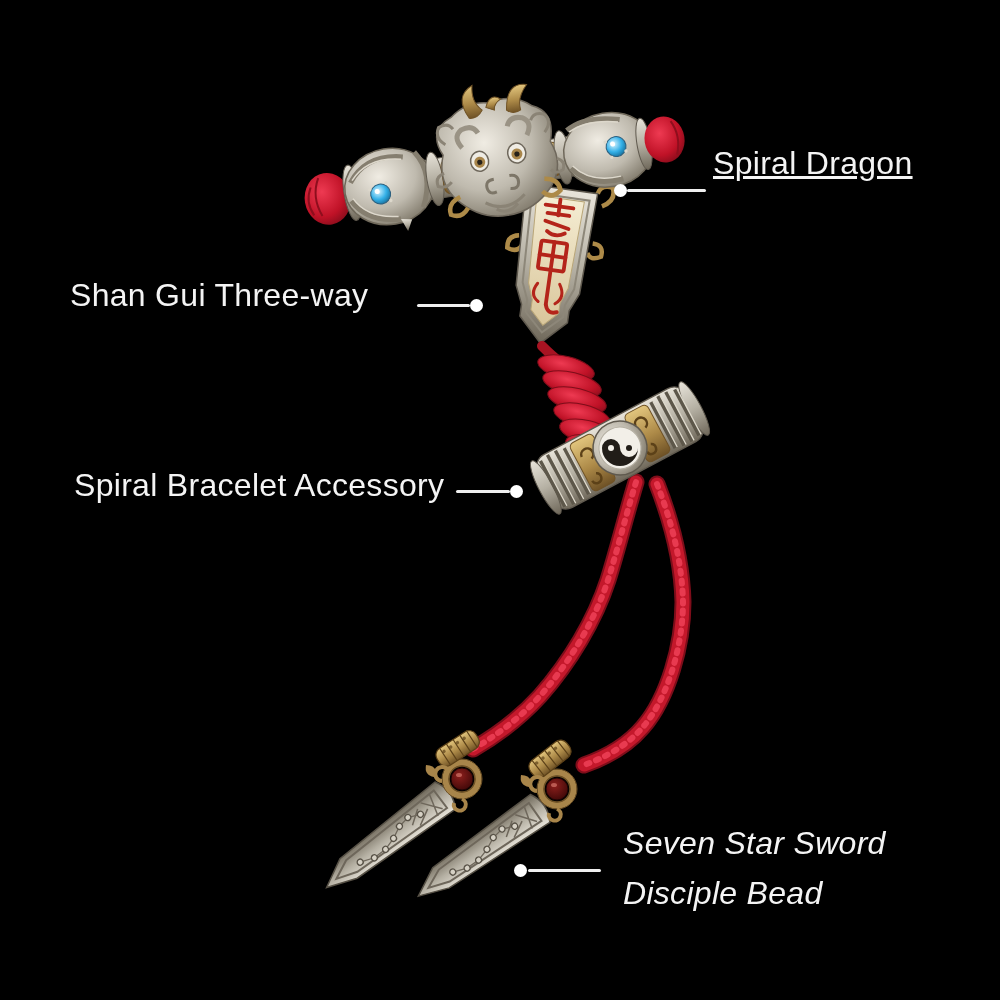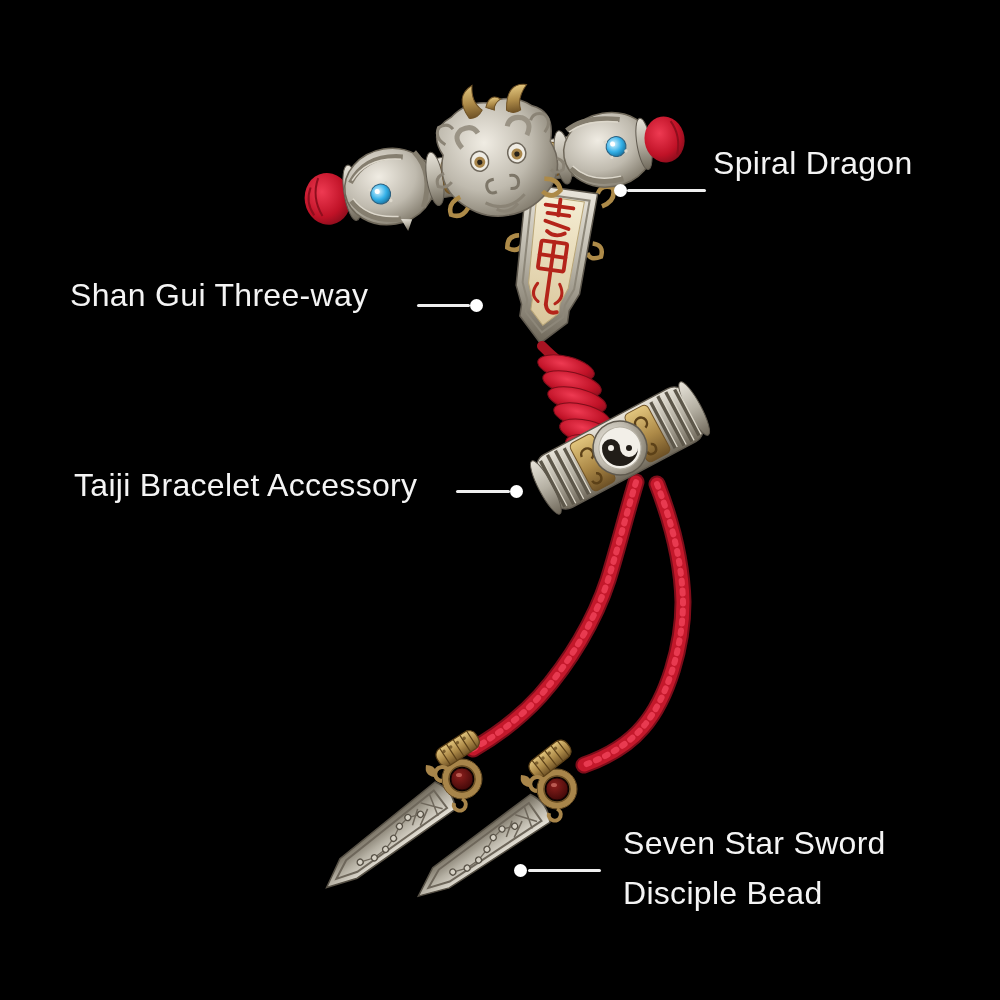--- a/index.html
+++ b/index.html
@@ -1,24 +1,24 @@
 <!DOCTYPE html>
 <html><head>
 <meta charset="utf-8">
 <style>
   html,body{margin:0;padding:0;background:#000;}
   body{width:1000px;height:1000px;overflow:hidden;font-family:"Liberation Sans",sans-serif;}
   .stage{position:relative;width:1000px;height:1000px;background:#000;}
   .photo-svg{position:absolute;left:0;top:0;width:1000px;height:1000px;}
   .callout{position:absolute;color:#f4f4f4;font-size:32px;line-height:50px;font-weight:400;letter-spacing:0.3px;white-space:nowrap;}
   .callout .line{display:block;}
-  .c1{left:713px;top:138px;}
+  .c1{left:713px;top:138px;text-decoration:underline;}
   .c2{left:70px;top:258px;margin-top:12px;}
   .c3{left:74px;top:460px;}
-  .c4{left:623px;top:818px;}
+  .c4{left:623px;top:818px;font-style:italic;}
   .leader-line{position:absolute;height:3px;background:#efefef;border-radius:2px;}
   .leader-dot{position:absolute;width:13px;height:13px;border-radius:50%;background:#ffffff;}
   .l1{left:627px;top:189px;width:79px;}
   .d1{left:614px;top:184px;}
   .l2{left:417px;top:304px;width:53px;}
   .d2{left:470px;top:299px;}
   .l3{left:456px;top:490px;width:54px;}
   .d3{left:510px;top:485px;}
   .l4{left:528px;top:869px;width:73px;}
   .d4{left:514px;top:864px;}
@@ -272,21 +272,21 @@
 
   <div class="leader-line l2"></div>
   <div class="leader-dot d2"></div>
   <div class="callout c2">
     <span class="line">Shan Gui Three-way</span>
   </div>
 
   <div class="leader-line l3"></div>
   <div class="leader-dot d3"></div>
   <div class="callout c3">
-    <span class="line">Taiji Bracelet Accessory</span>
+    <span class="line">Spiral Bracelet Accessory</span>
   </div>
 
   <div class="leader-line l4"></div>
   <div class="leader-dot d4"></div>
   <div class="callout c4">
     <span class="line">Seven Star Sword</span>
     <span class="line">Disciple Bead</span>
   </div>
 
 </div>

